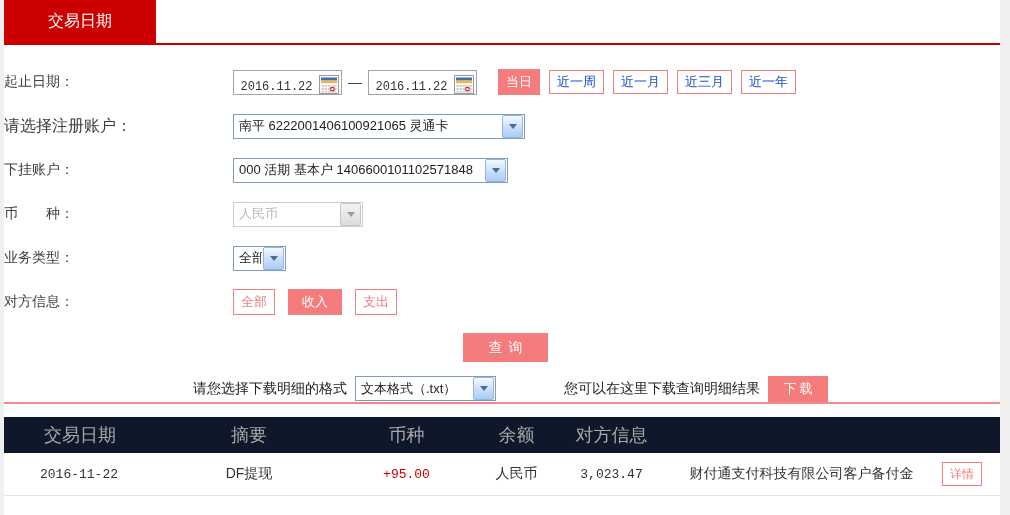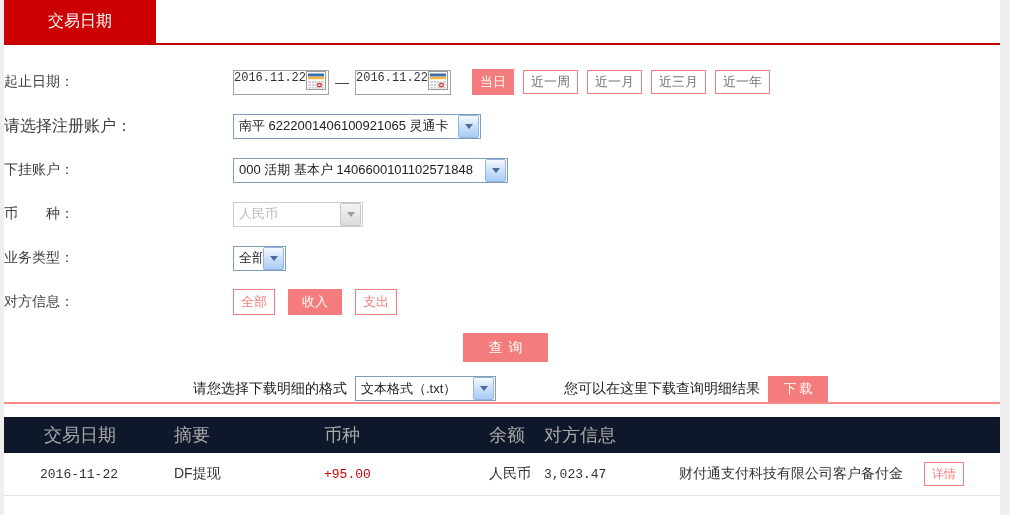--- a/index.html
+++ b/index.html
@@ -15,44 +15,44 @@
   .tabbar{height:43px;background:#fff;border-bottom:2px solid #c40000}
   .tab{width:152px;height:43px;background:#cc0000;color:#fff;font-size:16px;
        display:flex;align-items:center;justify-content:center;cursor:pointer}
 
   
   .form{padding-top:24px}
   .frow{display:flex;align-items:center;margin-bottom:18px;height:26px}
   .lbl{width:205px;flex:none;margin-right:24px;font-size:14px;color:#404040;white-space:pre}
   .lbl.big{font-size:16px}
 
-  .datebox{width:96px;height:25px;box-sizing:border-box;border:1px solid #a3a3a3;
-           background:#fff;display:flex;align-items:flex-start}
+  .datebox{width:109px;height:25px;box-sizing:border-box;border:1px solid #a3a3a3;
+           background:#fff;display:flex;align-items:flex-end}
   .datebox input{border:0;outline:0;flex:1;min-width:0;background:transparent;padding:0;
            font-family:"Liberation Mono","DejaVu Sans Mono",monospace;font-size:12px;color:#333;text-align:center}
   .calicon{width:20px;height:19px;flex:none;margin-right:2px;cursor:pointer}
   .dash{margin:0 6px;color:#444;font-size:14px}
 
-  .qbtn{height:24px;box-sizing:border-box;border:1px solid #f47c7c;background:#fff;color:#737373;
+  .qbtn{height:24px;box-sizing:border-box;border:1px solid #f47c7c;background:#fff;color:#1d4ed8;
         font-size:13px;padding:0 7px;margin-left:9px;display:flex;align-items:center;cursor:pointer}
   .qbtn.first{margin-left:21px}
   .qbtn.active{background:#f47c7c;color:#fff;border-color:#f47c7c;height:26px}
 
   .sel{height:25px;box-sizing:border-box;border:1px solid #7f9db9;background:#fff;
        display:flex;align-items:center;cursor:pointer}
   .sel .txt{flex:1;padding:0 5px;font-size:13px;color:#222;white-space:nowrap;overflow:hidden}
   .sel .abtn{width:19px;height:21px;margin:1px;flex:none;border:1px solid #96b5e3;border-radius:2px;
        background:linear-gradient(180deg,#f6faff 0%,#cce0fa 50%,#a9ccf5 100%);
        display:flex;align-items:flex-start;justify-content:center}
   .sel .abtn::after{content:"";border:4px solid transparent;border-top:5px solid #4a6b9d;margin-top:8px}
   .sel.disabled{border-color:#cccccc;cursor:default}
   .sel.disabled .txt{color:#b9b9b9}
   .sel.disabled .abtn{border-color:#c6c6c6;background:linear-gradient(180deg,#f4f4f4,#dcdcdc)}
   .sel.disabled .abtn::after{border-top-color:#9d9d9d}
-  .sel.register{width:248px}
+  .sel.register{width:292px}
   .sel.sub{width:275px}
   .sel.currency{width:130px}
   .sel.biz{width:53px}
   .sel.dl{width:141px}
 
   .flowbtn{height:26px;box-sizing:border-box;border:1px solid #f47c7c;color:#f47c7c;background:#fff;
         font-size:13px;padding:0 7px;margin-right:13px;display:flex;align-items:center;cursor:pointer}
   .flowbtn.active{background:#f47c7c;color:#fff;padding:0 13px}
 
   .queryrow{margin-top:0}
@@ -68,24 +68,24 @@
 
   .salmonline{height:2px;background:#f48a8a}
 
   
   .table{margin-top:13px}
   .thead,.trow{display:grid;grid-template-columns:170px 150px 165px 55px 135px 245px 1fr;align-items:center}
   .thead{height:36px;background:#0f172a;color:#a9a9a9;font-size:18px}
   .trow{height:42px;border-bottom:1px solid #e4e4e4;font-size:14px;color:#333;background:#fff}
   .c1{padding-left:40px;text-align:left}
   .trow .c1{padding-left:36px}
-  .c2,.c3,.c4,.c5,.c6{}
+  .c2,.c3,.c4,.c5,.c6{text-align:center}
   .mono{font-family:"Liberation Mono","DejaVu Sans Mono",monospace;font-size:13px}
   .amt{color:#cc0000}
-  .c7{display:flex;justify-content:flex-start}
+  .c7{display:flex;justify-content:center}
   .detailbtn{width:40px;height:24px;box-sizing:border-box;border:1px solid #f47c7c;color:#f47c7c;
         background:#fff;font-size:12px;cursor:pointer;font-family:inherit;padding:0}
 </style>
 </head>
 <body>
 
 <div class="panel">
 
   <div class="tabbar">
     <div class="tab">交易日期</div>

